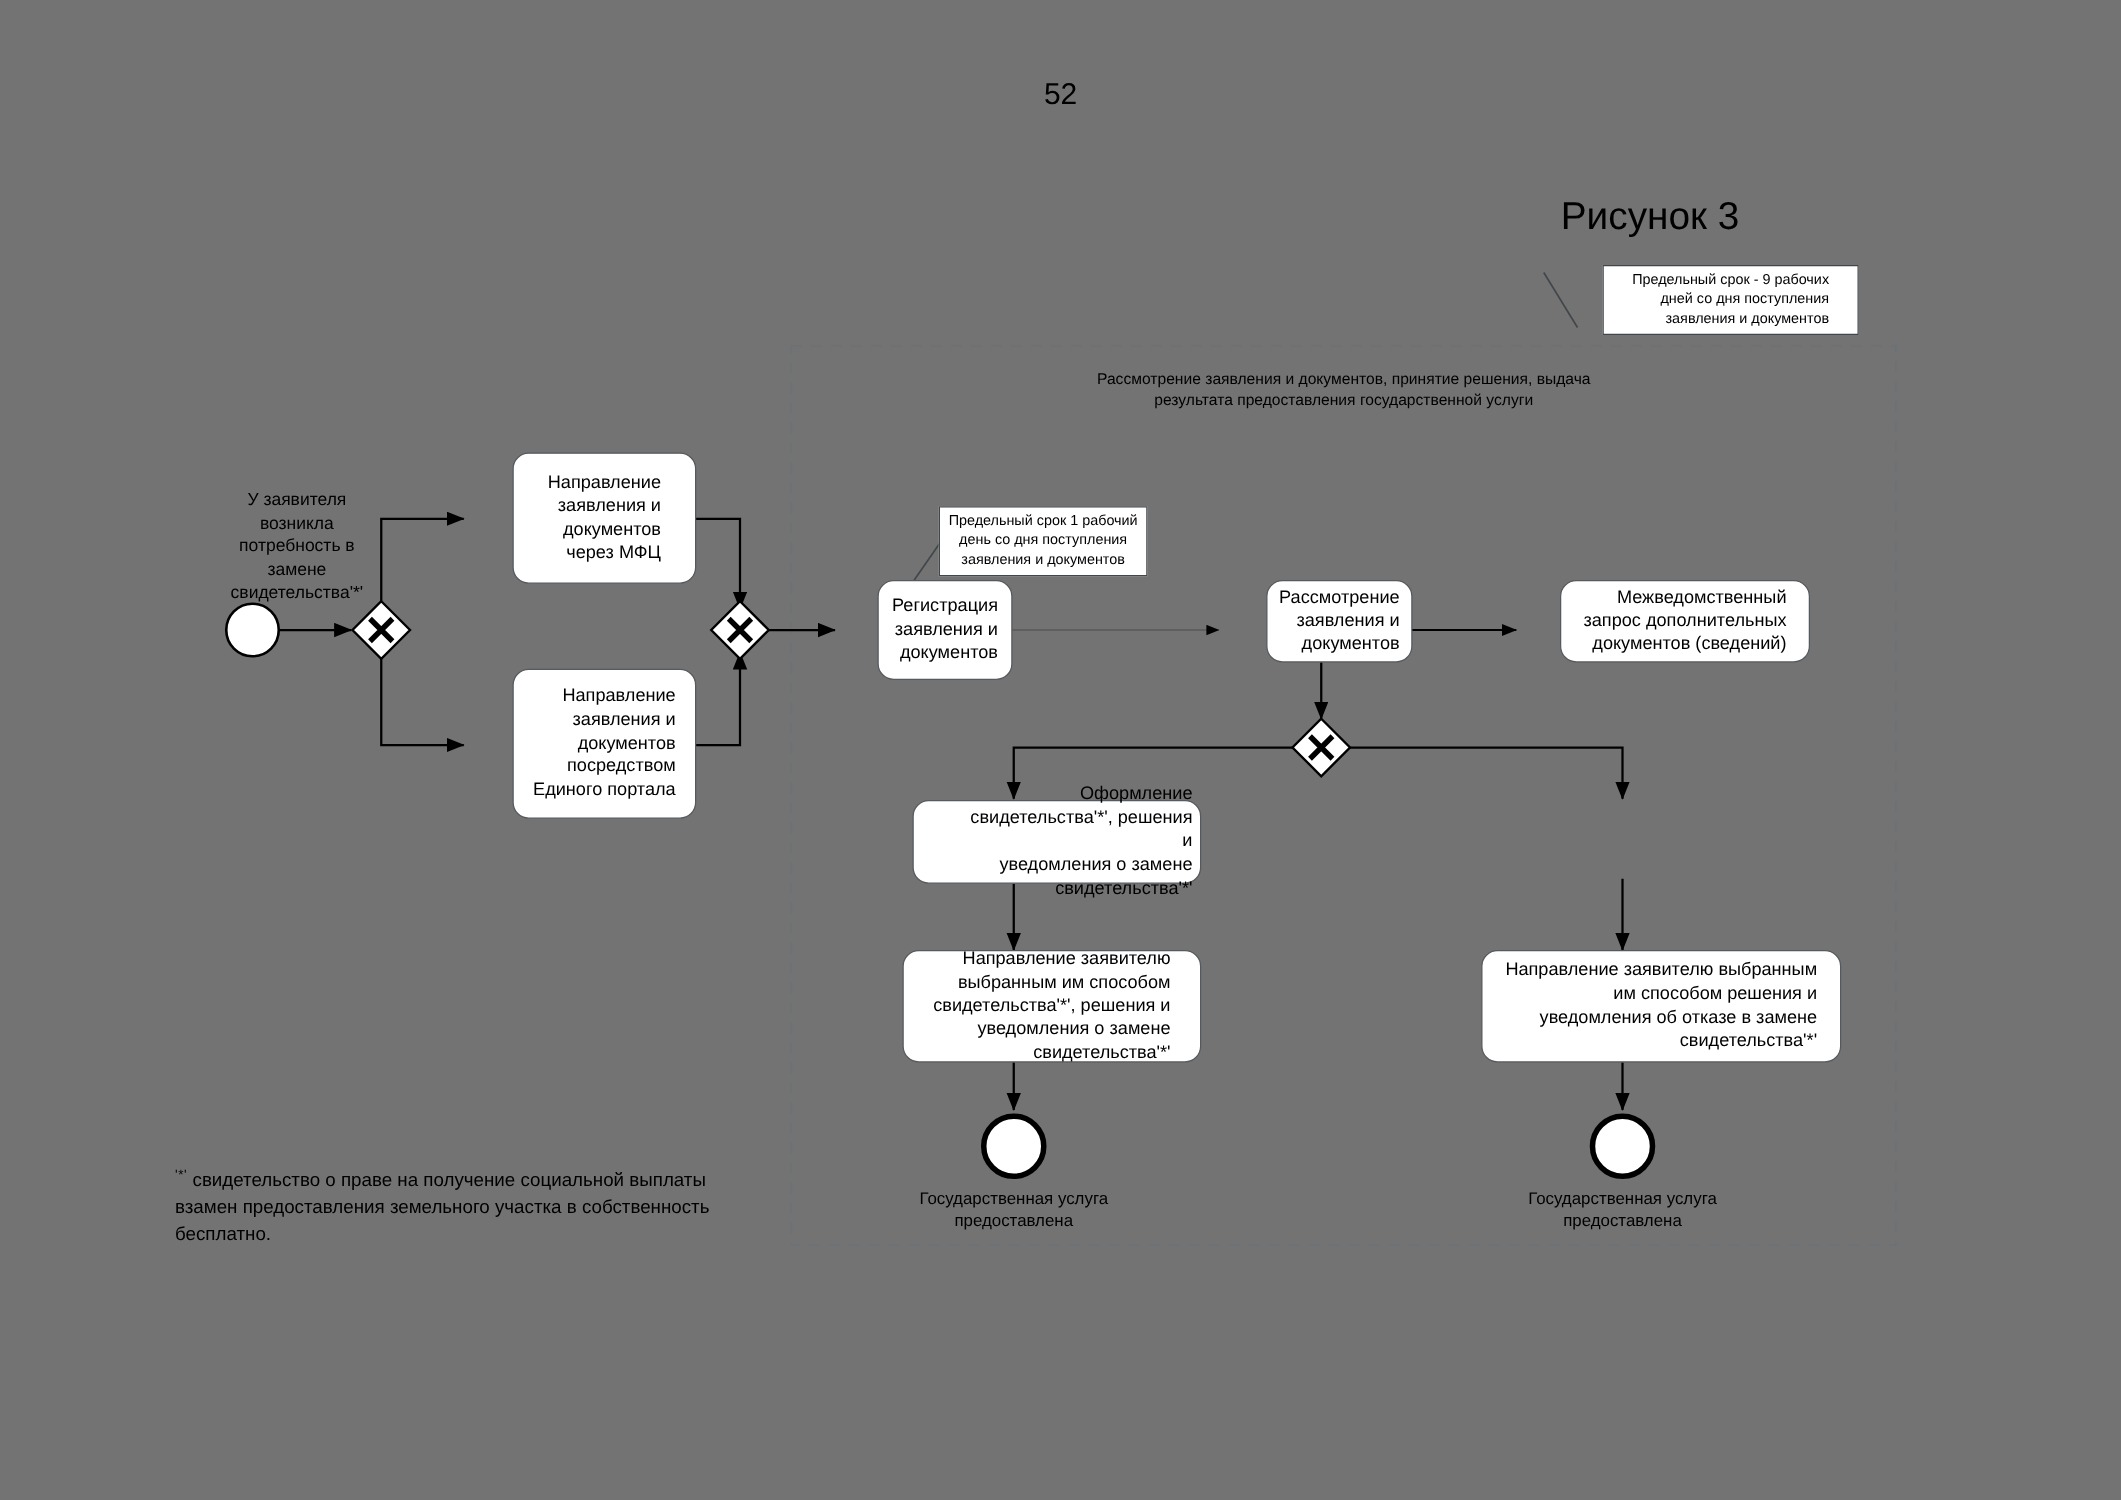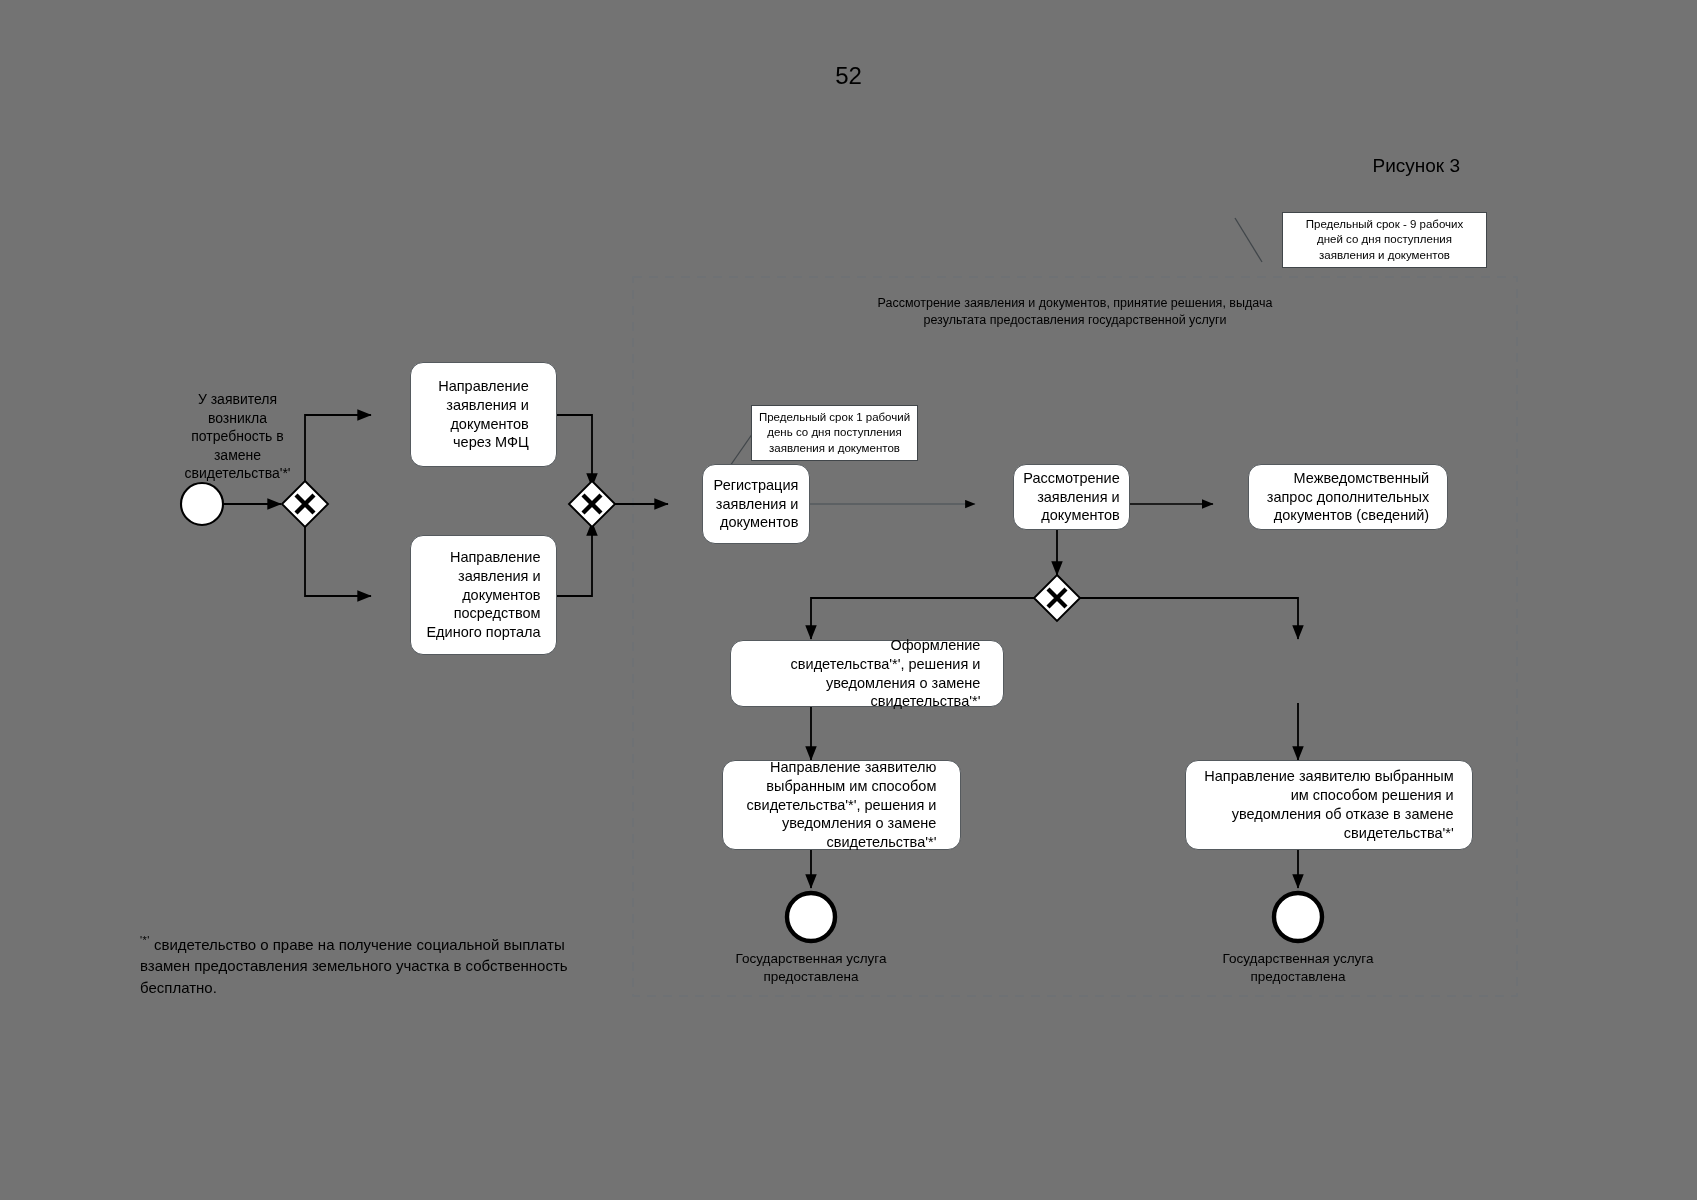--- a/index.html
+++ b/index.html
@@ -28,22 +28,22 @@
   .abs { position: absolute; }
 
   .page-number {
     left: 0; top: 62px; width: 1697px;
     text-align: center;
     font-size: 24px;
     font-family: "Liberation Sans", sans-serif;
   }
   .figure-label {
     left: 1180px; top: 155px; width: 280px;
-    text-align: right;
-    font-size: 19px;
+    text-align: center;
+    font-size: 31px;
     font-family: "Liberation Sans", sans-serif;
   }
 
   
   .task {
     box-sizing: border-box;
     border: 1.6px solid #555a5e;
     border-radius: 13px;
     background: #ffffff;
     display: flex;
@@ -184,21 +184,21 @@
   </div>
 
   <div class="abs start-label" style="left:145px; top:390px; width:185px;">
     <div>У заявителя</div>
     <div>возникла</div>
     <div>потребность в</div>
     <div>замене</div>
     <div>свидетельства'*'</div>
   </div>
 
-  <div class="abs note" style="left:1282px; top:212px; width:205px; height:56px;">
+  <div class="abs note" style="left:1282px; top:212px; width:205px; height:56px;text-align:right;">
     <div>
       <div>Предельный срок - 9 рабочих</div>
       <div>дней со дня поступления</div>
       <div>заявления и документов</div>
     </div>
   </div>
 
   <div class="abs note" style="left:751px; top:405px; width:167px; height:56px;">
     <div>
       <div>Предельный срок 1 рабочий</div>
@@ -243,21 +243,21 @@
   </div>
 
   <div class="abs task" style="left:1218px; top:464px; width:200px; height:66px;">
     <div>
       <span>Межведомственный</span>
       <span>запрос дополнительных</span>
       <span>документов (сведений)</span>
     </div>
   </div>
 
-  <div class="abs task" style="left:700px; top:640px; width:274px; height:67px;padding-left:43px;">
+  <div class="abs task" style="left:700px; top:640px; width:231px; height:67px;padding-left:43px;">
     <div>
       <span>Оформление</span>
       <span>свидетельства'*', решения и</span>
       <span>уведомления о замене</span>
       <span>свидетельства'*'</span>
     </div>
   </div>
 
 
   <div class="abs task" style="left:692px; top:760px; width:239px; height:90px;">

